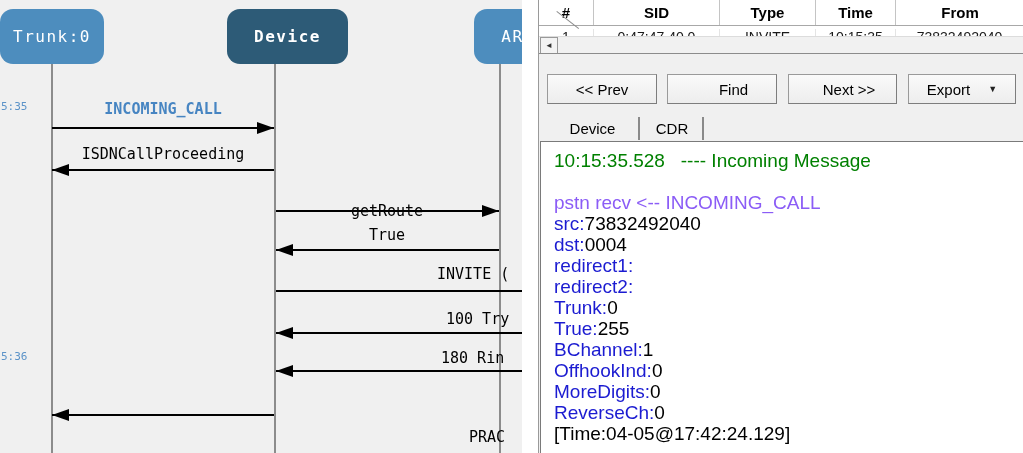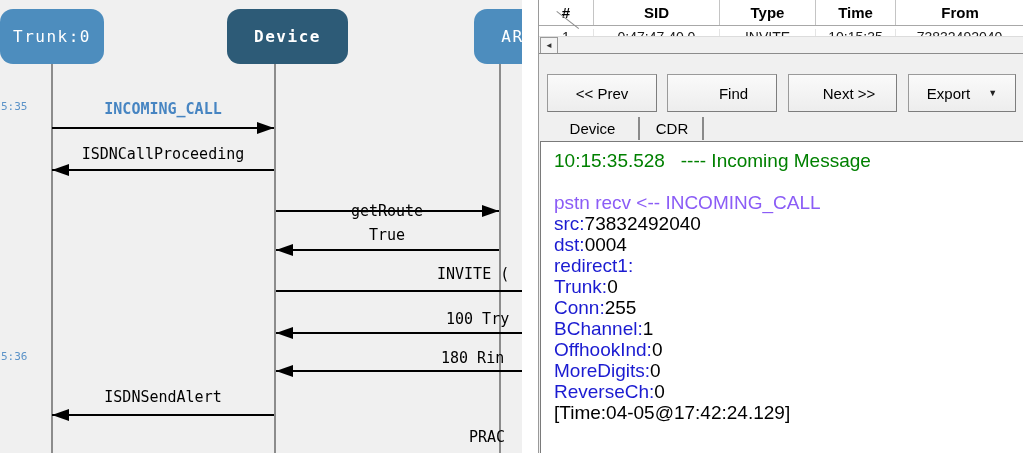--- a/index.html
+++ b/index.html
@@ -30,21 +30,21 @@
       border-right:1px solid #c4c4c4;box-sizing:border-box;position:relative;}
   .th:last-child{border-right:none;}
   .diag{position:absolute;left:18px;top:11px;width:28px;border-top:1px solid #8a8a8a;transform:rotate(38deg);transform-origin:left top;}
   .rowclip{position:absolute;left:0;top:26px;width:485px;height:10px;overflow:hidden;}
   .trow{display:flex;font-size:14px;color:#1a1a1a;padding-top:3px;}
   .td{text-align:center;box-sizing:border-box;border-right:1px solid #e4e4e4;white-space:nowrap;overflow:hidden;}
   .hscroll{position:absolute;left:0;top:36px;width:485px;height:17px;background:#f1f1f1;border-top:1px solid #dcdcdc;}
   .sbtn{position:absolute;left:1px;top:0px;width:16px;height:15px;background:#f3f3f3;border:1px solid #999;
         display:flex;align-items:center;justify-content:center;font-size:8px;color:#333;}
   
-  .btn{height:38px;background:linear-gradient(#fafafa,#ededed);border:1px solid #9a9a9a;
+  .btn{height:30px;background:linear-gradient(#fafafa,#ededed);border:1px solid #9a9a9a;
        border-bottom-color:#7d7d7d;border-right-color:#7d7d7d;font-size:15px;color:#000;
        display:flex;align-items:center;justify-content:center;box-sizing:border-box;cursor:default;}
   .caret{font-size:9px;margin-left:18px;color:#222;}
   
   .tab{top:116px;height:25px;display:flex;align-items:center;justify-content:center;font-size:15px;color:#000;}
   .tabsep{top:117px;width:2px;height:23px;background:#8a8a8a;}
   
   .mpane{left:1px;top:141px;width:484px;height:320px;background:#fff;border-top:1px solid #7a7a7a;
          border-left:1px solid #7a7a7a;box-sizing:border-box;padding:8px 0 0 13px;overflow:hidden;}
   .mline{font-family:Liberation Sans, sans-serif;font-size:19px;line-height:21px;white-space:pre;}
@@ -97,21 +97,20 @@
     <div class="abs aline" style="left:276px;top:290px;width:246px;"></div>
 
     <div class="abs mlabel" style="left:446px;top:310px;">100 Try</div>
     <div class="abs aline" style="left:276px;top:332px;width:246px;"></div>
     <div class="abs ah-l" style="left:276px;top:327px;"></div>
 
     <div class="abs mlabel" style="left:441px;top:349px;">180 Rin</div>
     <div class="abs aline" style="left:276px;top:370px;width:246px;"></div>
     <div class="abs ah-l" style="left:276px;top:365px;"></div>
 
-    <div class="abs mlabel center" style="left:163px;top:388px;">ISDNSendAlert</div>
     <div class="abs aline" style="left:52px;top:414px;width:222px;"></div>
     <div class="abs ah-l" style="left:52px;top:409px;"></div>
 
     <div class="abs mlabel" style="left:469px;top:428px;">PRAC</div>
   </div>
 
   <div class="abs gutter"></div>
 
   <div class="abs rpanel">
 
@@ -173,22 +172,23 @@
       </div>
     <div class="abs tabsep" style="left:163px;"></div>
 
     <div class="abs mpane">
       <div class="mline mgreen">10:15:35.528   ---- Incoming Message</div>
       <div class="mline">&nbsp;</div>
       <div class="mline mpurple">pstn recv &lt;-- INCOMING_CALL</div>
       <div class="mline"><span class="mkey">src:</span><span class="mval">73832492040</span></div>
       <div class="mline"><span class="mkey">dst:</span><span class="mval">0004</span></div>
       <div class="mline"><span class="mkey">redirect1:</span><span class="mval"></span></div>
+      <div class="mline"><span class="mkey">redirect2:</span><span class="mval"></span></div>
       <div class="mline"><span class="mkey">Trunk:</span><span class="mval">0</span></div>
-      <div class="mline"><span class="mkey">Conn:</span><span class="mval">255</span></div>
+      <div class="mline"><span class="mkey">True:</span><span class="mval">255</span></div>
       <div class="mline"><span class="mkey">BChannel:</span><span class="mval">1</span></div>
       <div class="mline"><span class="mkey">OffhookInd:</span><span class="mval">0</span></div>
       <div class="mline"><span class="mkey">MoreDigits:</span><span class="mval">0</span></div>
       <div class="mline"><span class="mkey">ReverseCh:</span><span class="mval">0</span></div>
       <div class="mline mval">[Time:04-05@17:42:24.129]</div>
     </div>
   </div>
 </div>
 
 </body></html>

